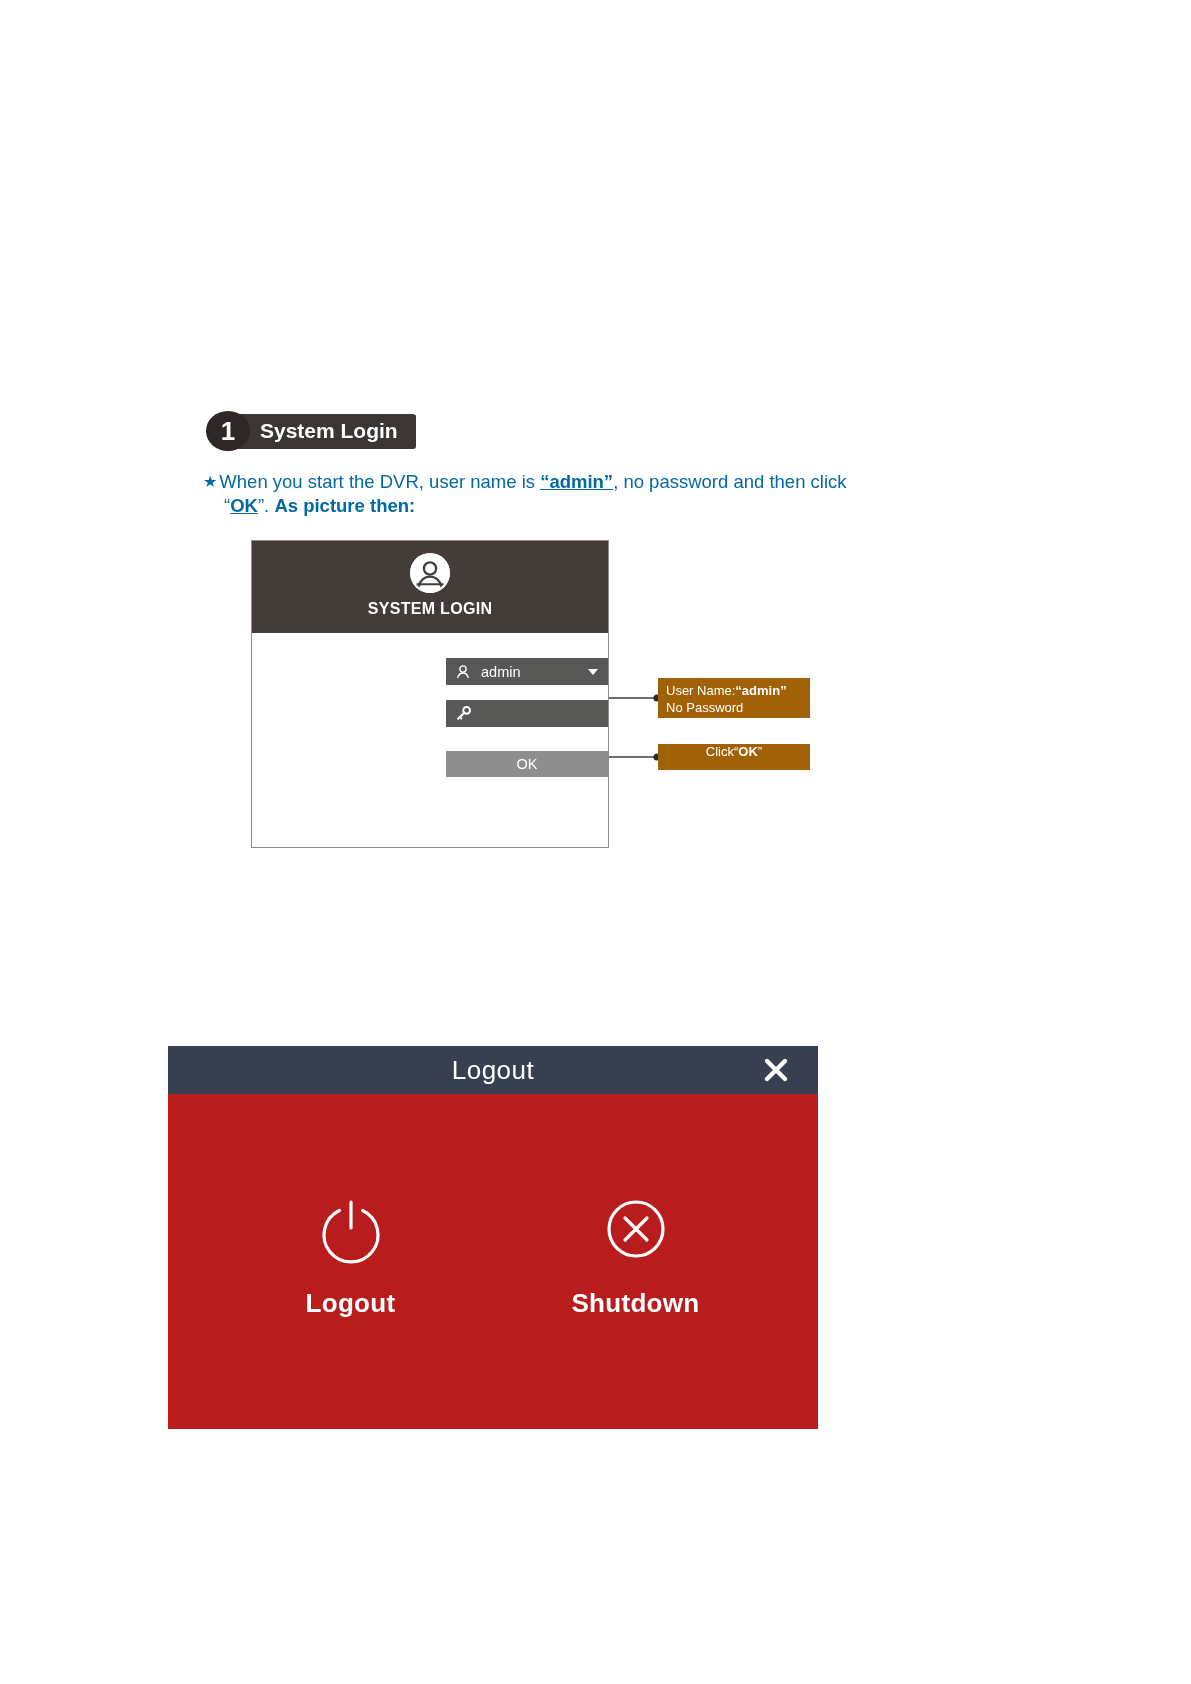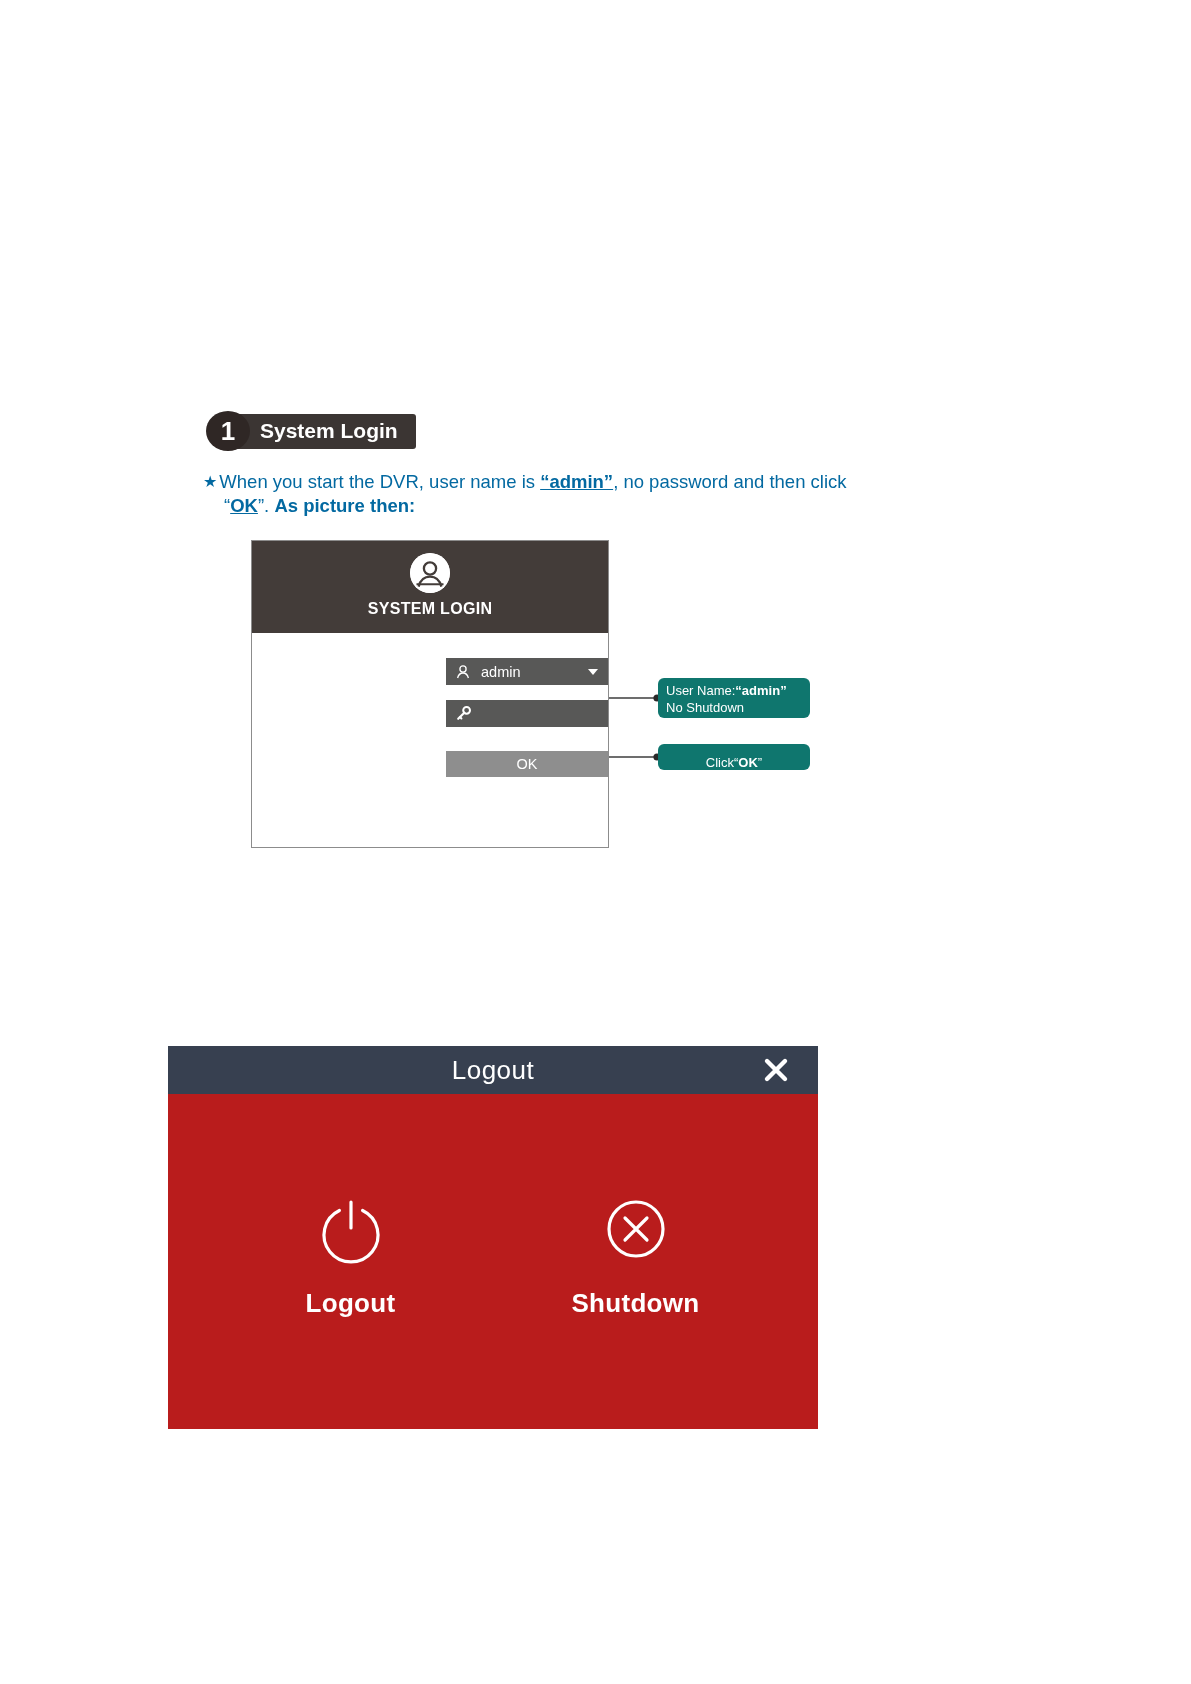--- a/index.html
+++ b/index.html
@@ -169,42 +169,42 @@
     font-size: 14.5px;
     display: flex;
     align-items: center;
     justify-content: center;
     margin-top: 9px;
   }
 
   
   .callout {
     position: absolute;
-    background: #0f766e;
-    border-radius: 6px;
+    background: #a16207;
+    border-radius: 0;
     color: #ffffff;
     box-sizing: border-box;
   }
   #callout-username {
     left: 658px;
     top: 678px;
     width: 152px;
     height: 40px;
     padding: 4px 0 0 8px;
     font-size: 13px;
     line-height: 17px;
   }
   #callout-ok {
     left: 658px;
     top: 744px;
     width: 152px;
     height: 26px;
     font-size: 13px;
     display: flex;
-    align-items: flex-end;
+    align-items: flex-start;
     justify-content: center;
   }
   .callout .b { font-weight: bold; }
 
   svg.connectors {
     position: absolute;
     left: 0;
     top: 0;
     width: 1191px;
     height: 1684px;
@@ -328,21 +328,21 @@
       </span>
       <span class="fval"></span>
     </div>
 
     <div class="ok-btn">OK</div>
   </div>
 </div>
 
 <div class="callout" id="callout-username">
   <div><span>User Name:</span><span class="b">“admin”</span></div>
-  <div>No Shutdown</div>
+  <div>No Password</div>
 </div>
 
 <div class="callout" id="callout-ok">
   <span>Click </span>
     <span>“</span>
     <span class="b">OK</span>
     <span>”</span>
 </div>
 
 <div class="logout-dialog">

